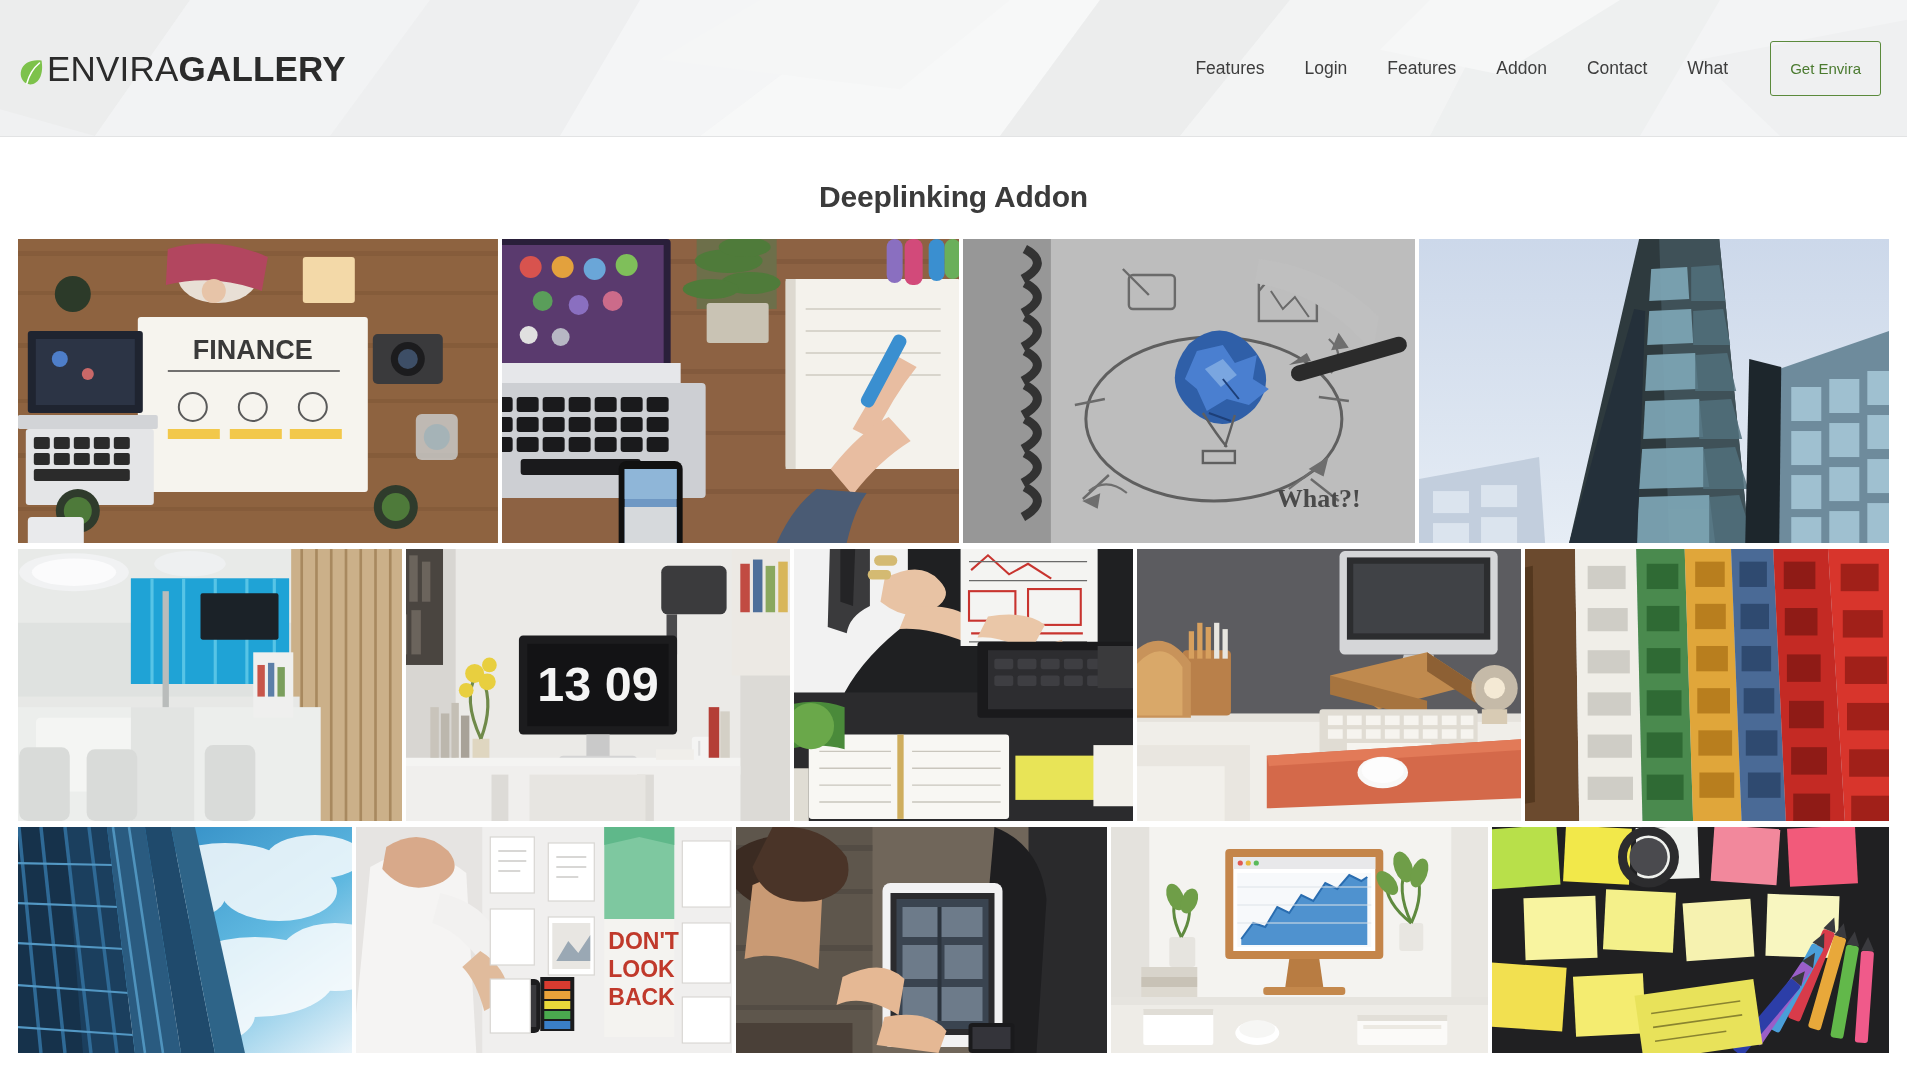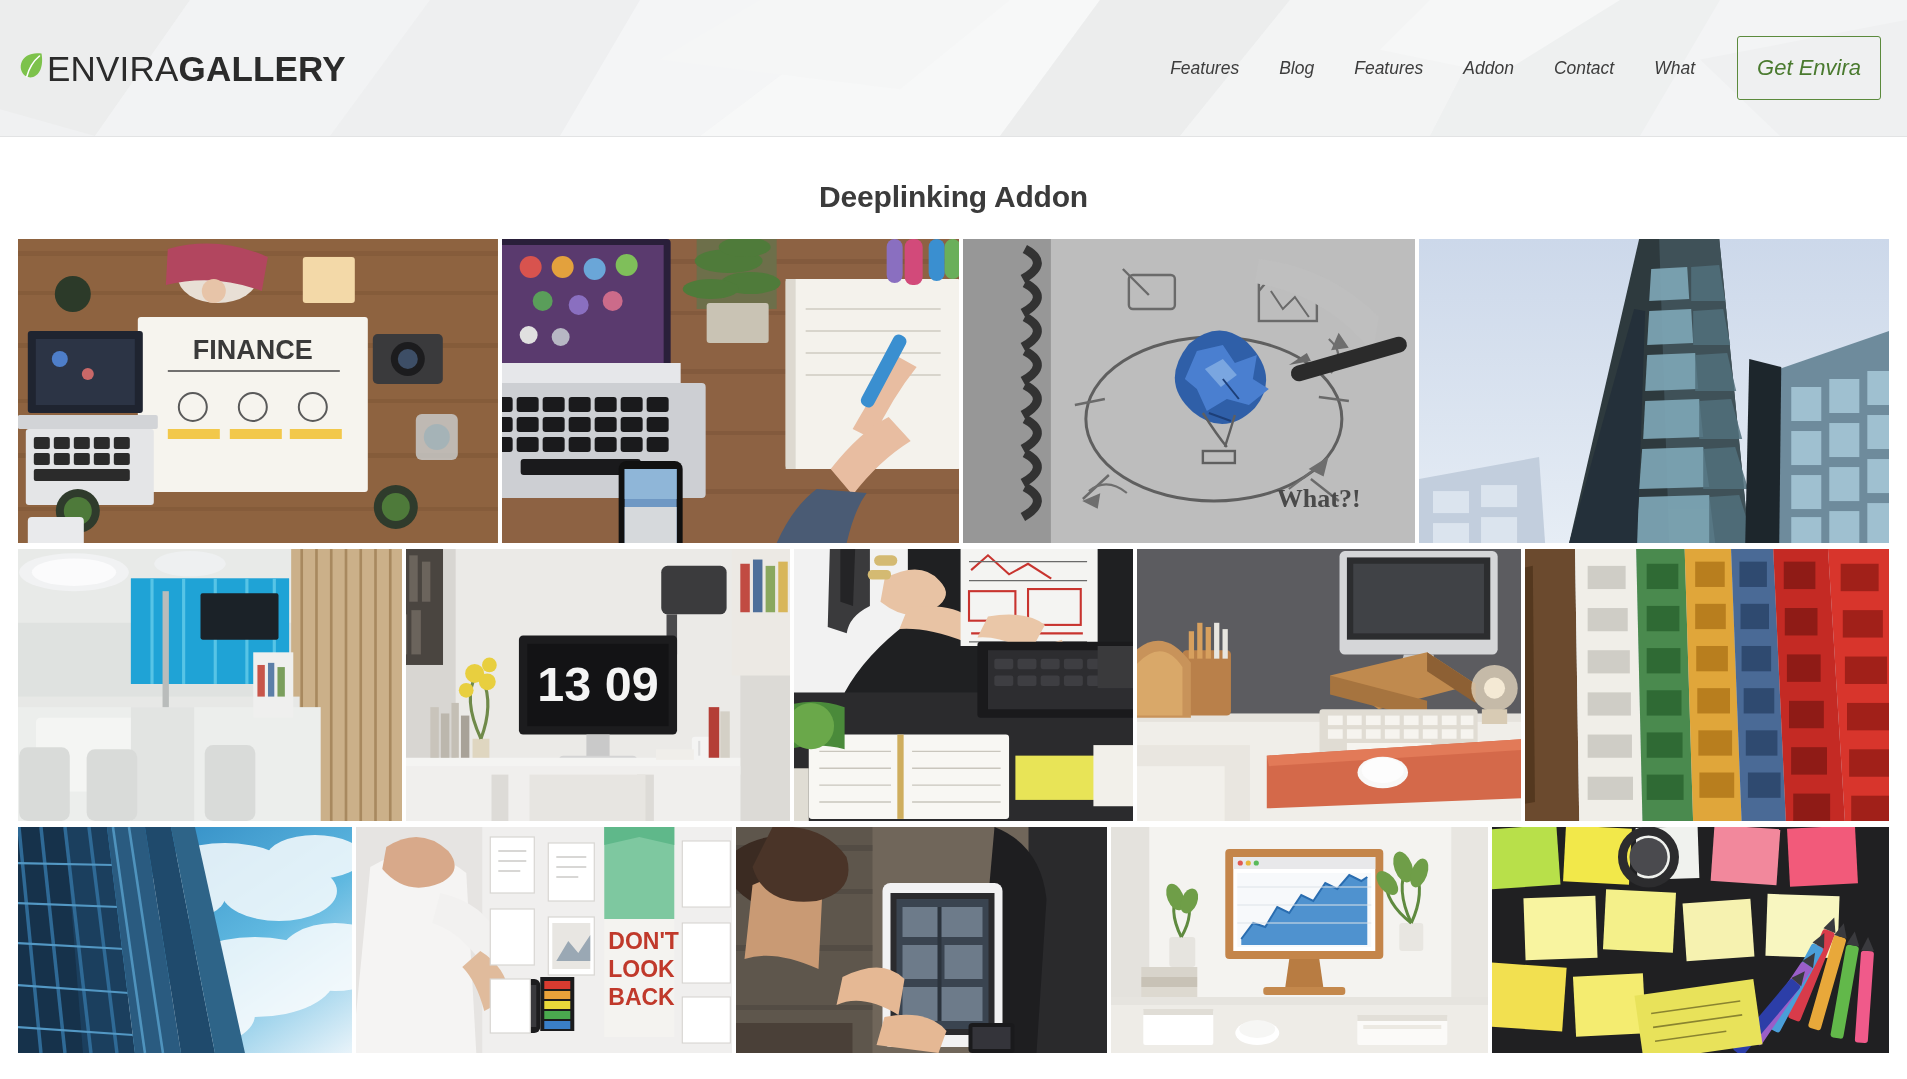--- a/index.html
+++ b/index.html
@@ -35,55 +35,54 @@
     height: 100%;
     display: flex;
     align-items: center;
     justify-content: space-between;
     padding: 0 26px 0 18px;
   }
 
   
   .logo {
     display: flex;
-    align-items: flex-start;
+    align-items: flex-end;
     text-decoration: none;
     gap: 2px;
   }
   .logo-leaf { display: block; width: 26px; height: 28px; margin-right: 1px; }
   .logo-text {
     font-size: 35px;
     letter-spacing: 0.2px;
     color: #2b2b2b;
     line-height: 1;
     white-space: nowrap;
     font-weight: 300;
   }
   .logo-text .bold { font-weight: 700; }
 
   
   .main-nav {
     display: flex;
     align-items: center;
     gap: 0px;
-    font-style: italic;
   }
   .nav-link {
     font-size: 17.5px;
     color: #3d3d3d;
     text-decoration: none;
     padding: 6px 20px;
     white-space: nowrap;
   }
   .cta-button {
     margin-left: 22px;
     border: 1.5px solid #5b8a3c;
     color: #4a7a2f;
     background: transparent;
-    font-size: 22px;
+    font-size: 15px;
     padding: 18px 19px;
     border-radius: 3px;
     text-decoration: none;
     white-space: nowrap;
     cursor: pointer;
     font-family: "Liberation Sans", sans-serif;
   }
 
   
   .page-main {
@@ -170,21 +169,21 @@
     <a class="logo" href="#">
       <svg class="logo-leaf" viewBox="0 0 26 28" aria-hidden="true">
         <path d="M23.5 2.5C14 1 5.5 4.5 3.2 12.2c-1.7 5.7 1.1 11.2 5.4 13.4C13.6 28 20 25 22.6 18.2c2.2-5.6 1.6-11.6.9-15.7z" fill="#7dc24b"></path>
         <path d="M21.5 5C16 9.5 11.5 15.5 8.8 25.6" stroke="#ffffff" stroke-width="1.6" fill="none" stroke-linecap="round"></path>
       </svg>
       <span class="logo-text"><span>ENVIRA</span><span class="bold">GALLERY</span></span>
     </a>
 
     <nav class="main-nav">
       <a class="nav-link" href="#">Features</a>
-      <a class="nav-link" href="#">Blog</a>
+      <a class="nav-link" href="#">Login</a>
       <a class="nav-link" href="#">Features</a>
       <a class="nav-link" href="#">Addon</a>
       <a class="nav-link" href="#">Contact</a>
       <a class="nav-link" href="#">What</a>
       <a class="cta-button" href="#">Get Envira</a>
     </nav>
 
   </div>
 </header>
 

